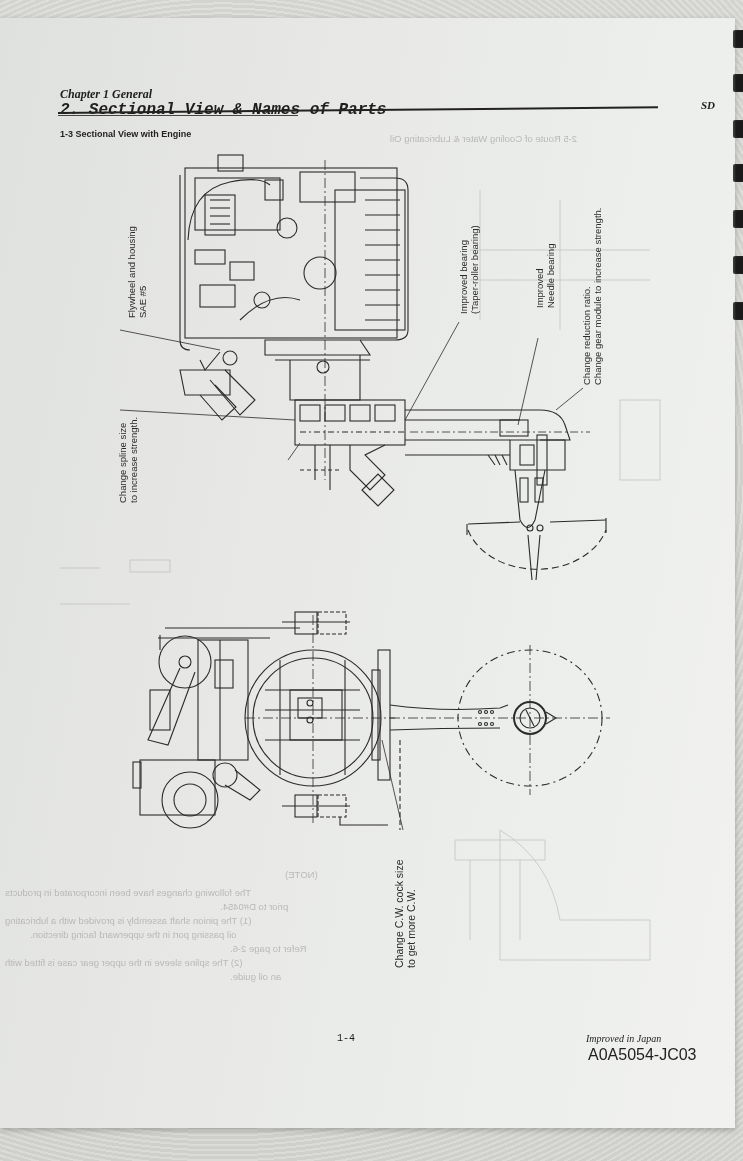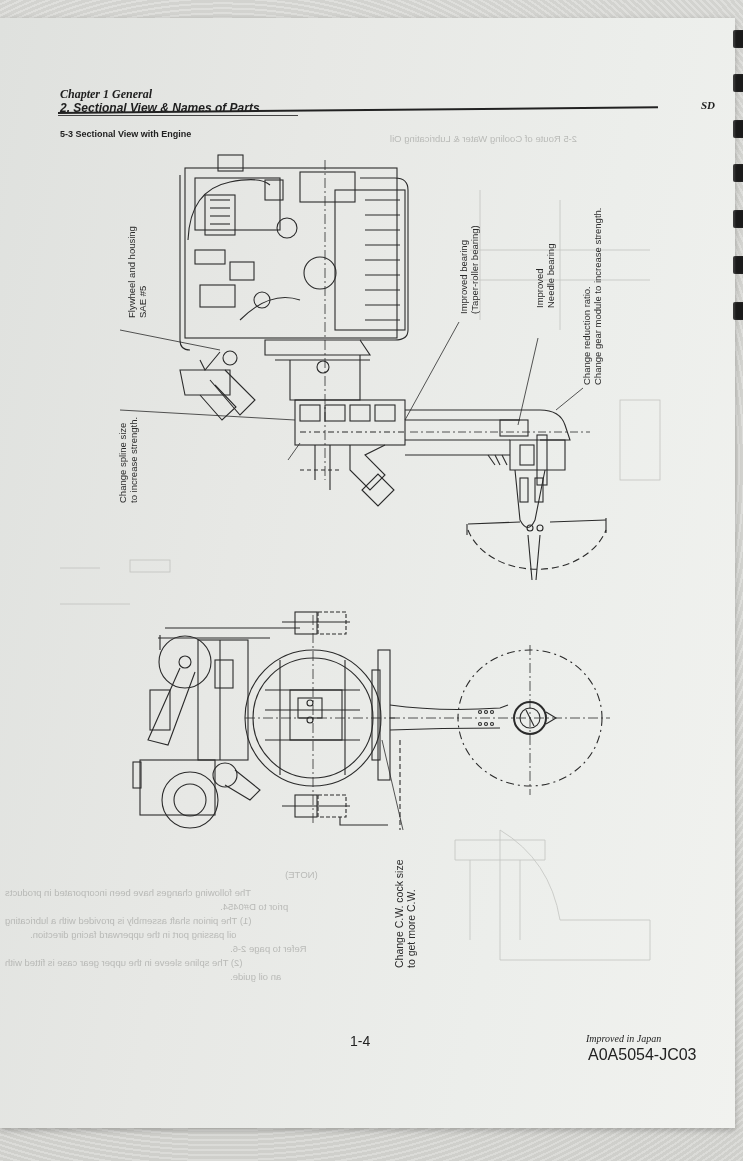--- a/index.html
+++ b/index.html
@@ -21,22 +21,22 @@
   .binding { position:absolute; right:0; top:30px; width:14px; height:400px; }
   .binding .ring {
     position:absolute; right:0; width:10px; height:18px; background:#1a1a1a;
     border-radius:2px 0 0 2px; box-shadow: inset 2px 0 2px rgba(255,255,255,.15);
   }
   .hdr-chapter {
     position:absolute; left:60px; top:87px; font-family:"Liberation Serif", serif;
     font-style:italic; font-weight:bold; font-size:12px; color:#1e1e1e;text-align:center;
   }
   .hdr-section {
-    position:absolute; left:60px; top:101px; font-family:Liberation Sans, sans-serif;
-    font-style:italic; font-weight:bold; font-size:12px; color:#1e1e1e;
+    position:absolute; left:60px; top:101px; font-family:Liberation Mono, monospace;
+    font-style:italic; font-weight:bold; font-size:16px; color:#1e1e1e;
   }
   .hdr-code {
     position:absolute; right:28px; top:99px; font-family:"Liberation Serif", serif;
     font-style:italic; font-weight:bold; font-size:11px; color:#1e1e1e;
   }
   .hdr-rule {
     position:absolute; left:58px; top:112px; width:600px; height:0;
     border-top:2px solid #222; transform:rotate(-0.55deg); transform-origin:left;
   }
   .hdr-rule2 {
@@ -44,21 +44,21 @@
     border-top:1px solid #444;
   }
   .subsection {
     position:absolute; left:60px; top:129px; font-weight:bold; font-size:9px; color:#222;
   }
   .drawing { position:absolute; left:0; top:0; width:743px; height:1161px; }
   .vlabel {
     position:absolute; font-size:9.5px; color:#2a2a2a; line-height:11px;
     transform:rotate(-90deg); transform-origin:left top; white-space:nowrap;
   }
-  .page-num { position:absolute; left:350px; top:1033px; font-size:14px; color:#222; }
+  .page-num { position:absolute; left:337px; top:1033px; font-size:10px; color:#222;font-family:Liberation Mono, monospace; }
   .printed {
     position:absolute; left:586px; top:1033px; font-family:"Liberation Serif", serif;
     font-style:italic; font-size:10px; color:#222;
   }
   .doc-code { position:absolute; left:588px; top:1046px; font-size:16px; color:#222; }
   .ghost {
     position:absolute; color:#a9aaa7; font-size:9.5px; line-height:13px;
     transform:scaleX(-1); white-space:nowrap; opacity:.75;
   }
 </style>
@@ -87,21 +87,21 @@
 <div class="ghost" style="left:30px; top:928px;">    oil passing port in the upperward facing direction.</div>
 <div class="ghost" style="left:230px; top:942px;">    Refer to page 2-6.</div>
 <div class="ghost" style="left:5px; top:956px;">(2) The spline sleeve in the upper gear case is fitted with</div>
 <div class="ghost" style="left:230px; top:970px;">    an oil guide.</div>
 
 <div class="hdr-chapter">Chapter 1 General</div>
 <div class="hdr-section">2. Sectional View &amp; Names of Parts</div>
 <div class="hdr-code">SD</div>
 <div class="hdr-rule"></div>
 <div class="hdr-rule2"></div>
-<div class="subsection">5-3 Sectional View with Engine</div>
+<div class="subsection">1-3 Sectional View with Engine</div>
 
 <svg class="drawing" viewBox="0 0 743 1161" xmlns="http://www.w3.org/2000/svg">
   <g fill="none" stroke="#2b2b2b" stroke-width="1.1">
 
     <g>
       <rect x="218" y="155" width="25" height="16"></rect>
       <rect x="185" y="168" width="212" height="170"></rect>
       <rect x="195" y="178" width="85" height="52"></rect>
       <rect x="205" y="195" width="30" height="40"></rect>
       <line x1="210" y1="200" x2="230" y2="200"></line>

